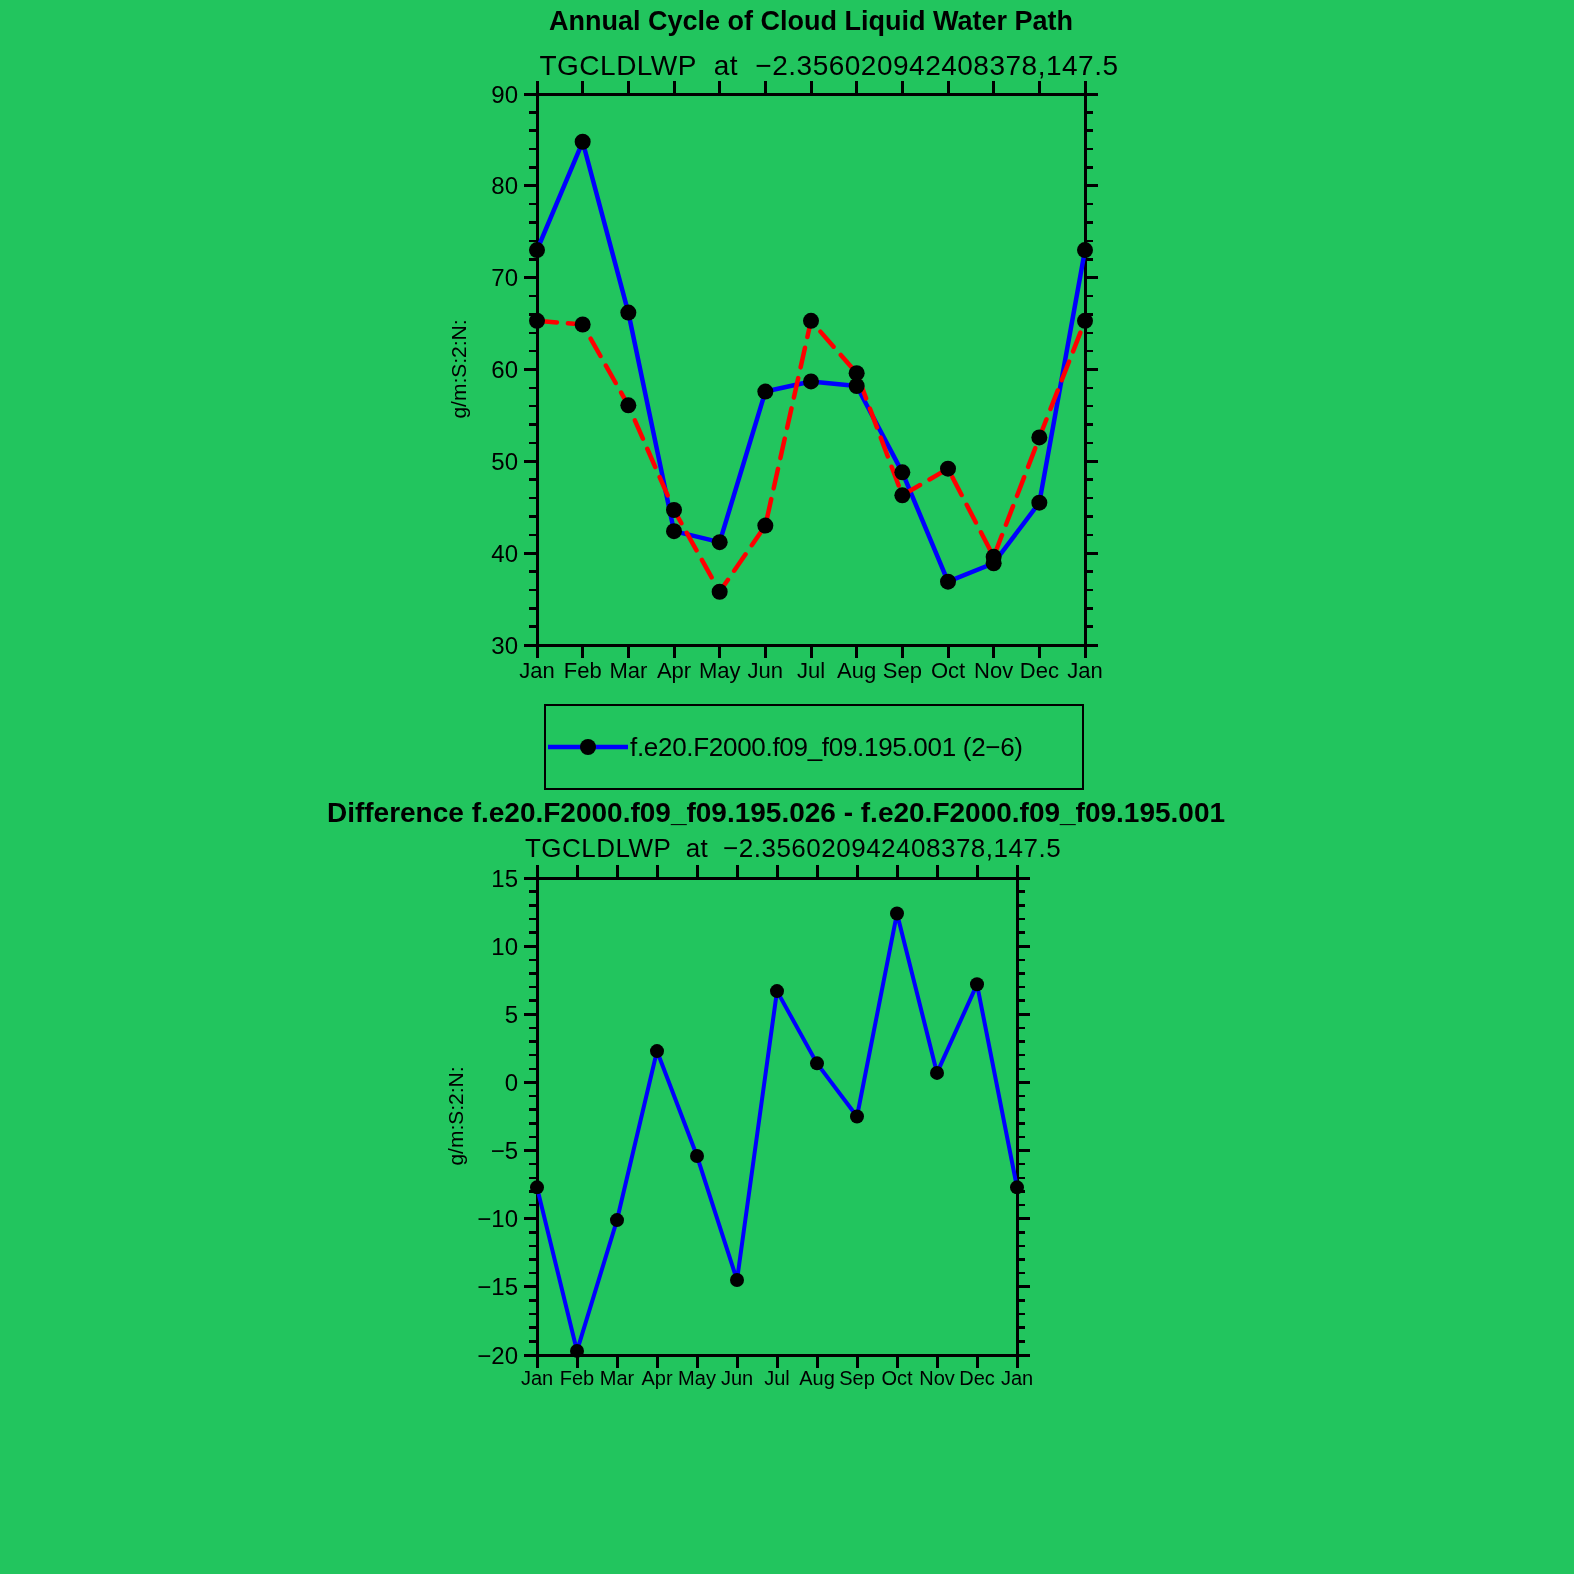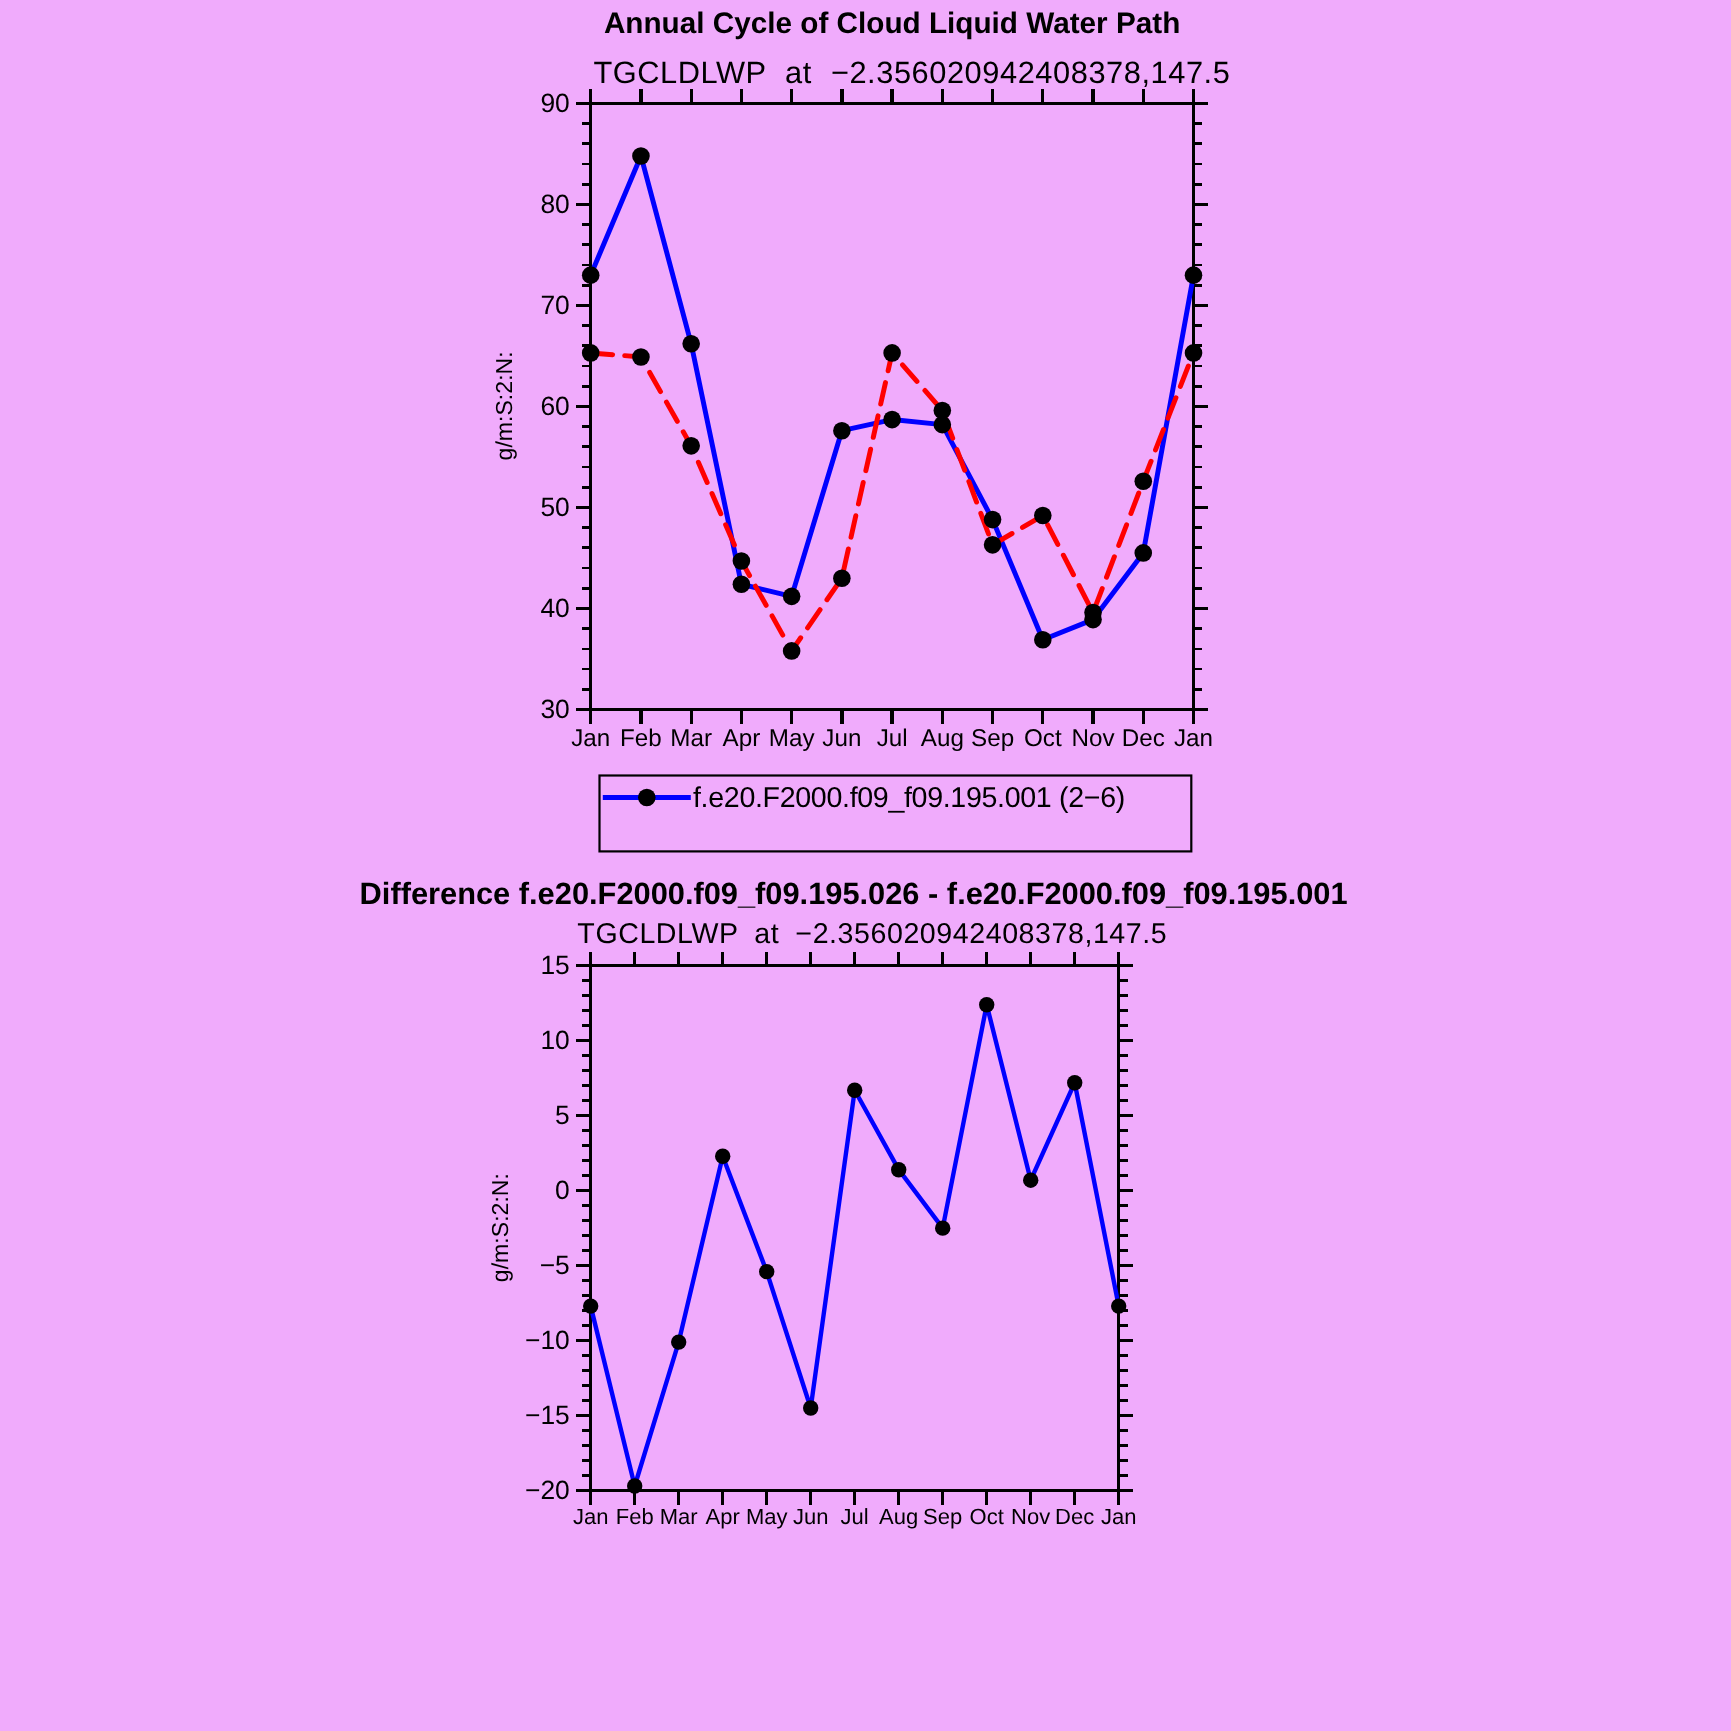--- a/index.html
+++ b/index.html
@@ -1,33 +1,33 @@
 <!DOCTYPE html>
 <html><head>
 <meta charset="utf-8">
 <style>
   html,body{margin:0;padding:0;background:#ffffff;}
-  .page{position:relative;width:1574px;height:1574px;background:#f0abfc;overflow:hidden;
+  .page{position:relative;width:1574px;height:1574px;background:#22c55e;overflow:hidden;
         font-family:"Liberation Sans",sans-serif;color:#000;}
   .chart-title{position:absolute;text-align:center;font-weight:bold;white-space:nowrap;}
   #title1{left:461px;top:6px;width:700px;font-size:27px;}
   #subtitle1{left:479px;top:50px;width:700px;font-size:28px;font-weight:normal;
              word-spacing:9px;letter-spacing:0.5px;text-align:center;position:absolute;white-space:nowrap;}
   #title2{left:101px;top:797px;width:1350px;font-size:28px;}
   #subtitle2{left:443px;top:833px;width:700px;font-size:26px;font-weight:normal;
              word-spacing:7px;letter-spacing:0.5px;text-align:center;position:absolute;white-space:nowrap;}
   .ylabel{position:absolute;transform:translate(-50%,-50%) rotate(-90deg);font-size:21px;white-space:nowrap;}
   #ylabel1{left:459px;top:369px;}
   #ylabel2{left:456px;top:1116px;}
   svg.plot{position:absolute;}
   #chart1{left:420px;top:70px;}
   #chart2{left:420px;top:855px;}
   svg text{font-family:"Liberation Sans",sans-serif;fill:#000;}
-  .legend{position:absolute;left:544px;top:704px;width:540px;height:71px;border:2px solid #000;
-          box-sizing:border-box;display:flex;flex-direction:column;}
+  .legend{position:absolute;left:544px;top:704px;width:540px;height:86px;border:2px solid #000;
+          box-sizing:border-box;display:flex;flex-direction:column;justify-content:center;}
   .legend-row{display:flex;align-items:center;height:38px;}
   .legend-row svg{flex:0 0 auto;}
   .legend-label{font-size:26px;white-space:nowrap;letter-spacing:-0.3px;}
 </style>
 </head>
 <body>
 
 <div class="page">
 
   <div id="title1" class="chart-title">Annual Cycle of Cloud Liquid Water Path</div>

